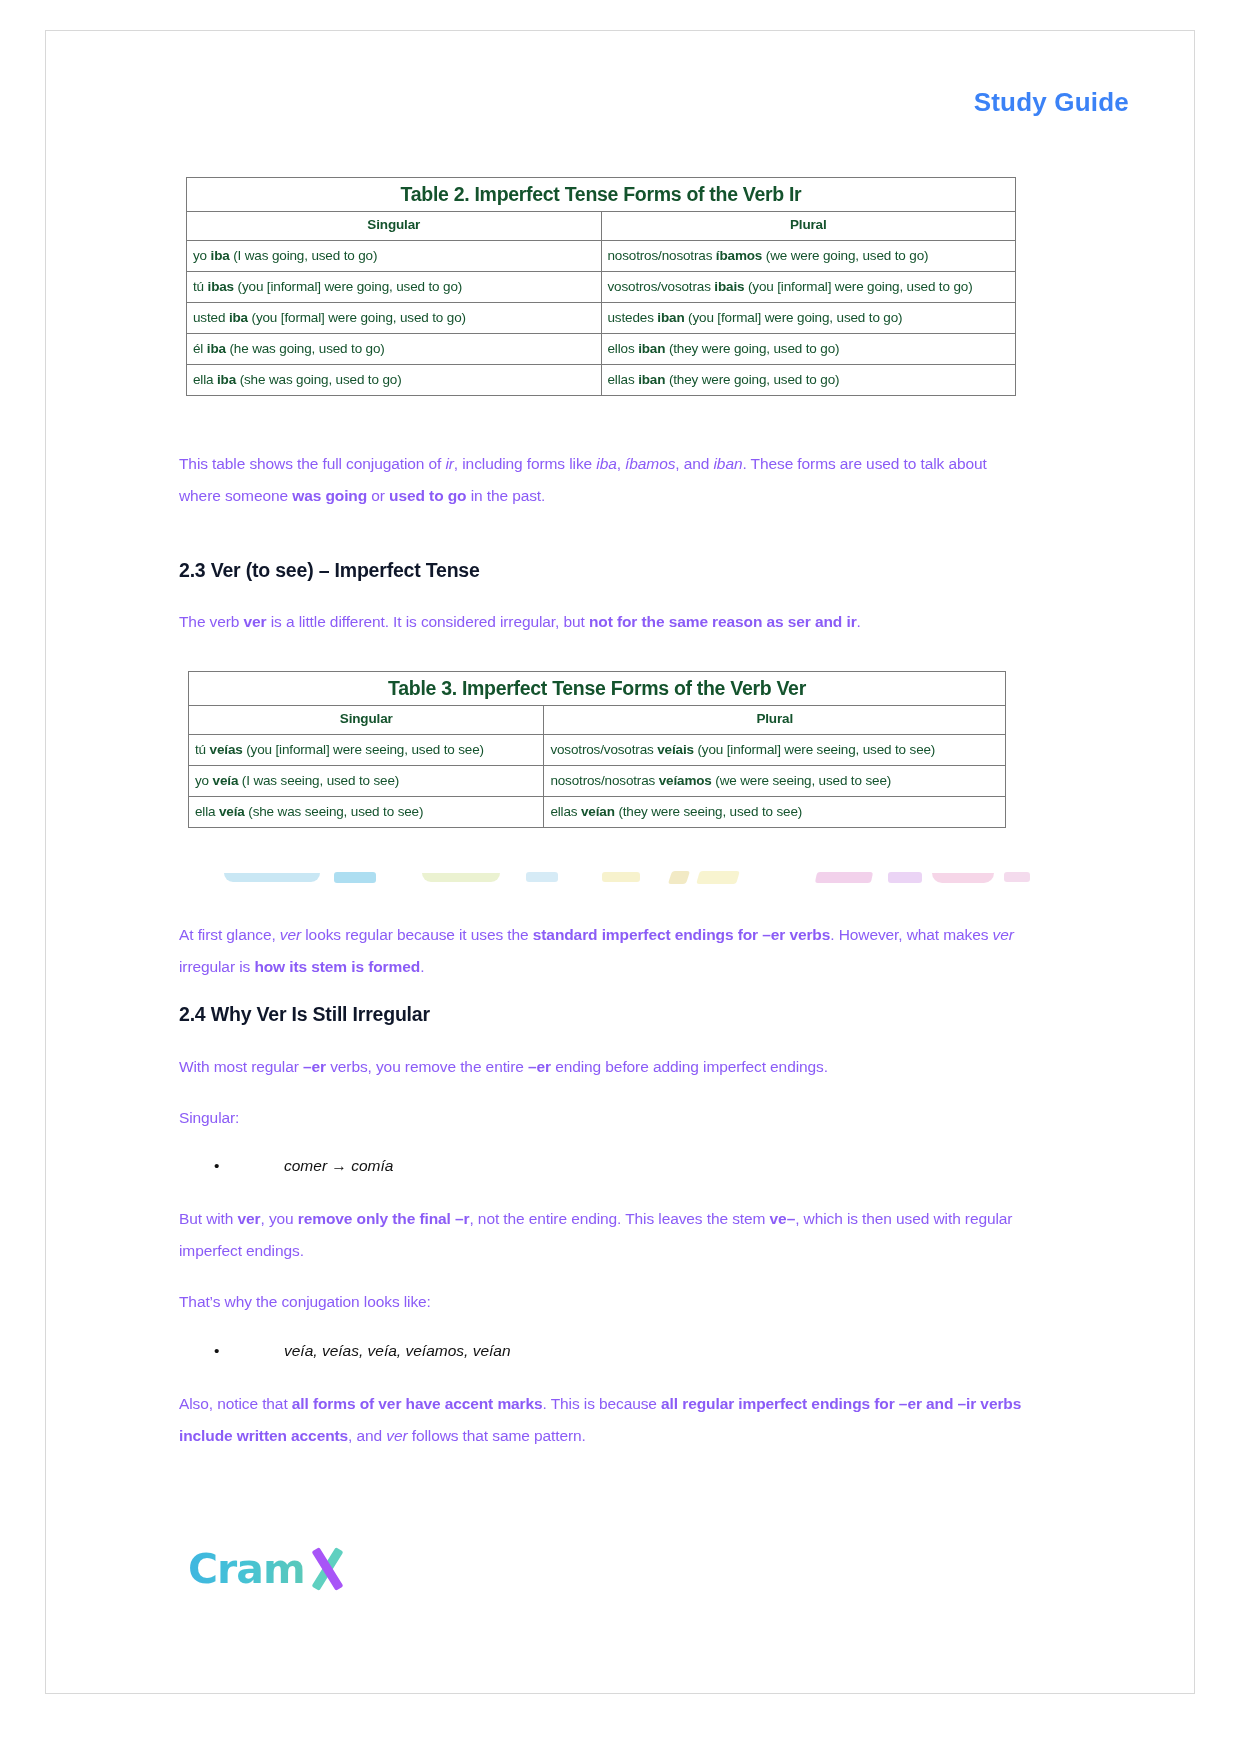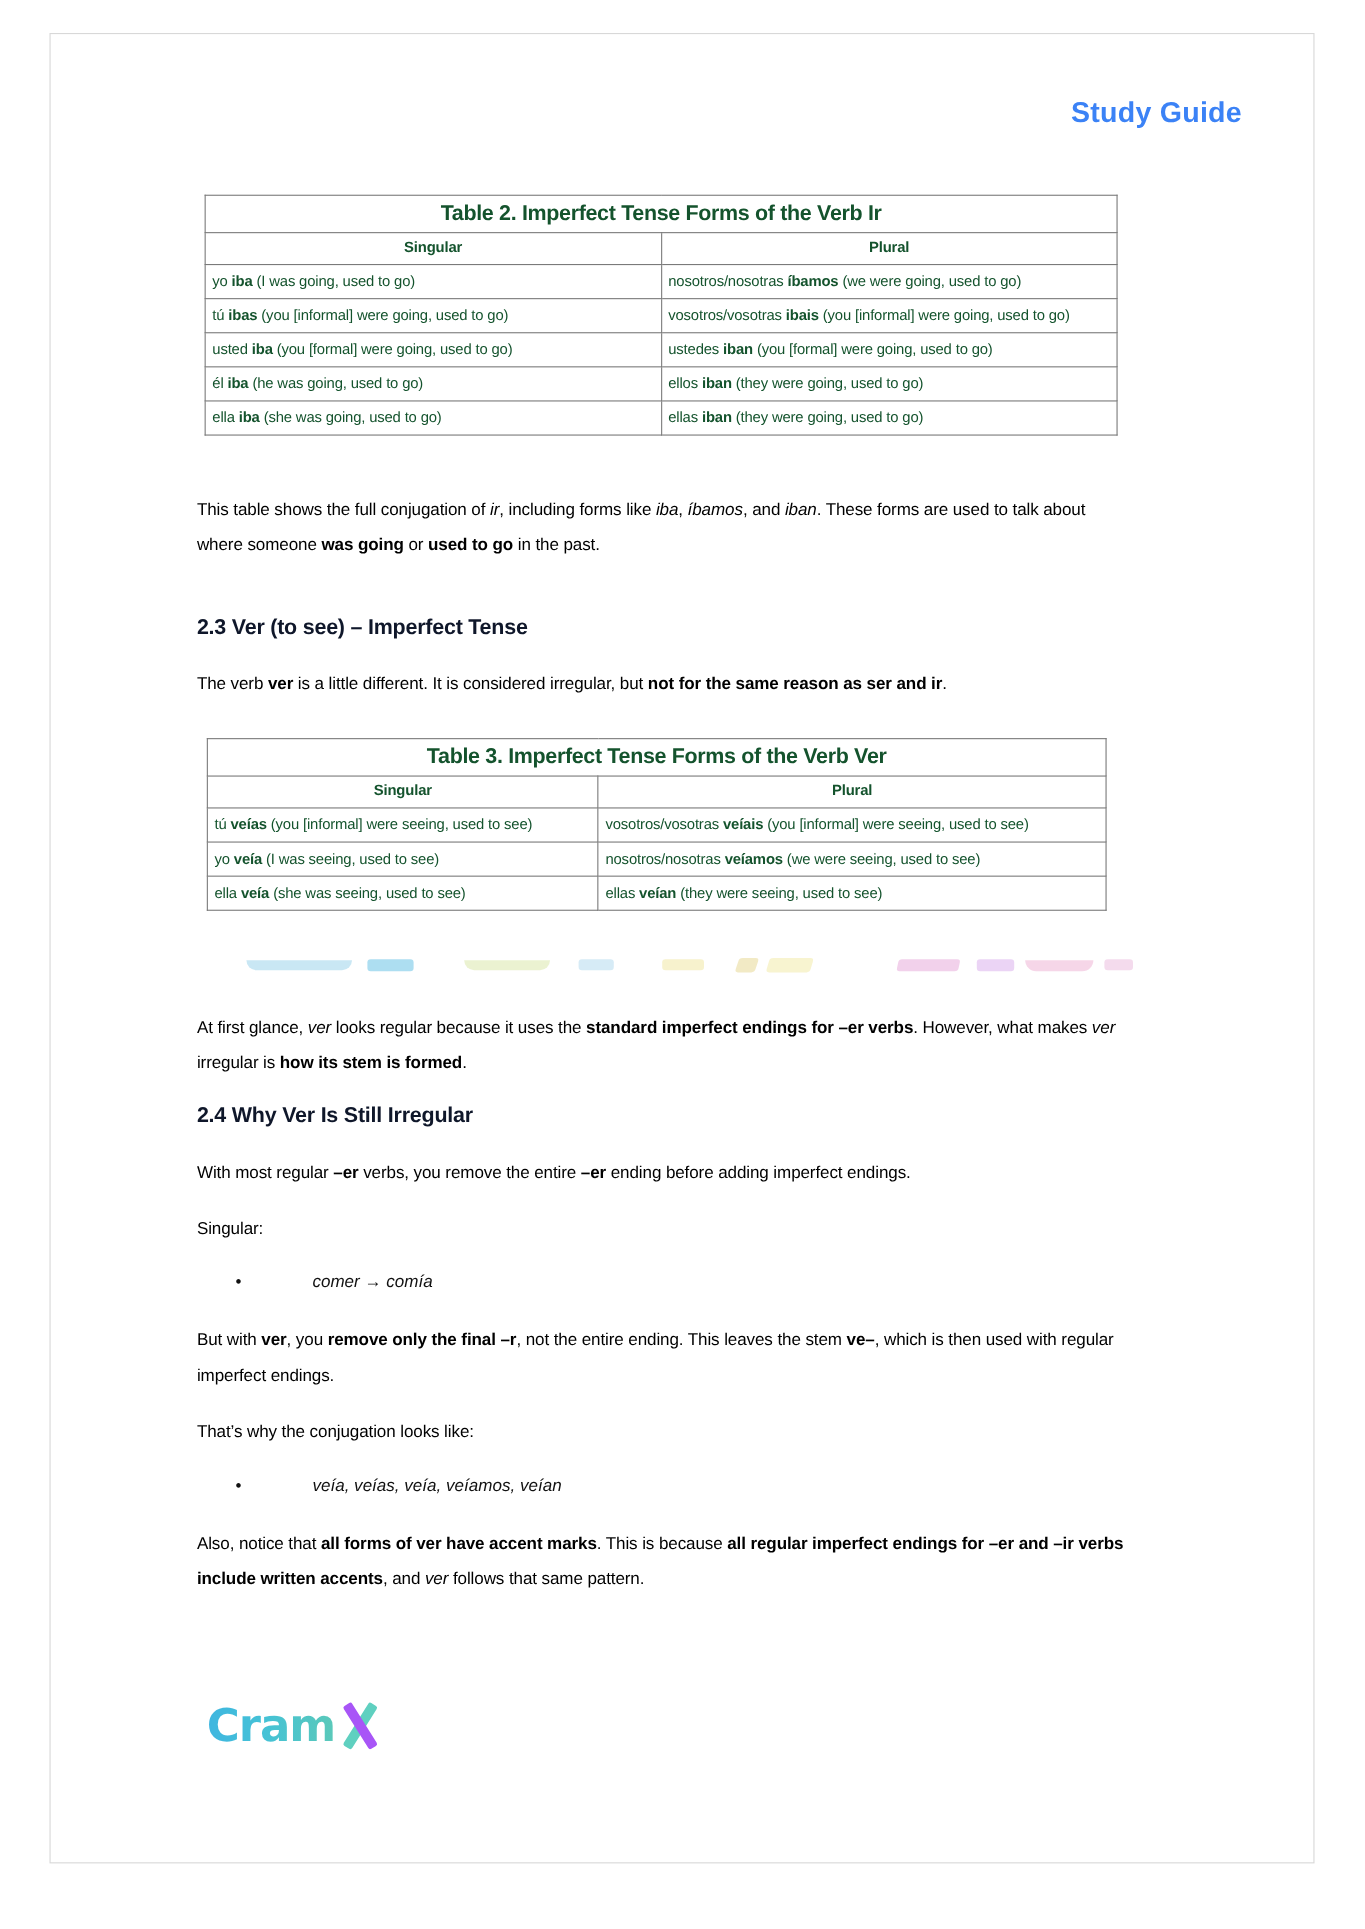--- a/index.html
+++ b/index.html
@@ -78,21 +78,21 @@
   .wtable b { font-weight: bold; }
 
   #table2 { left: 140px; top: 146px; width: 830px; }
   #table3 { left: 142px; top: 640px; width: 818px; }
 
   
   .para {
     position: absolute;
     font-size: 15.5px;
     line-height: 32px;
-    color: #000000;
+    color: #8b5cf6;
     letter-spacing: -0.1px;
   }
   .para i { font-style: italic; }
   .para b { font-weight: bold; }
   .heading {
     position: absolute;
     font-size: 19.5px;
     font-weight: bold;
     color: #0f172a;
     letter-spacing: -0.2px;

